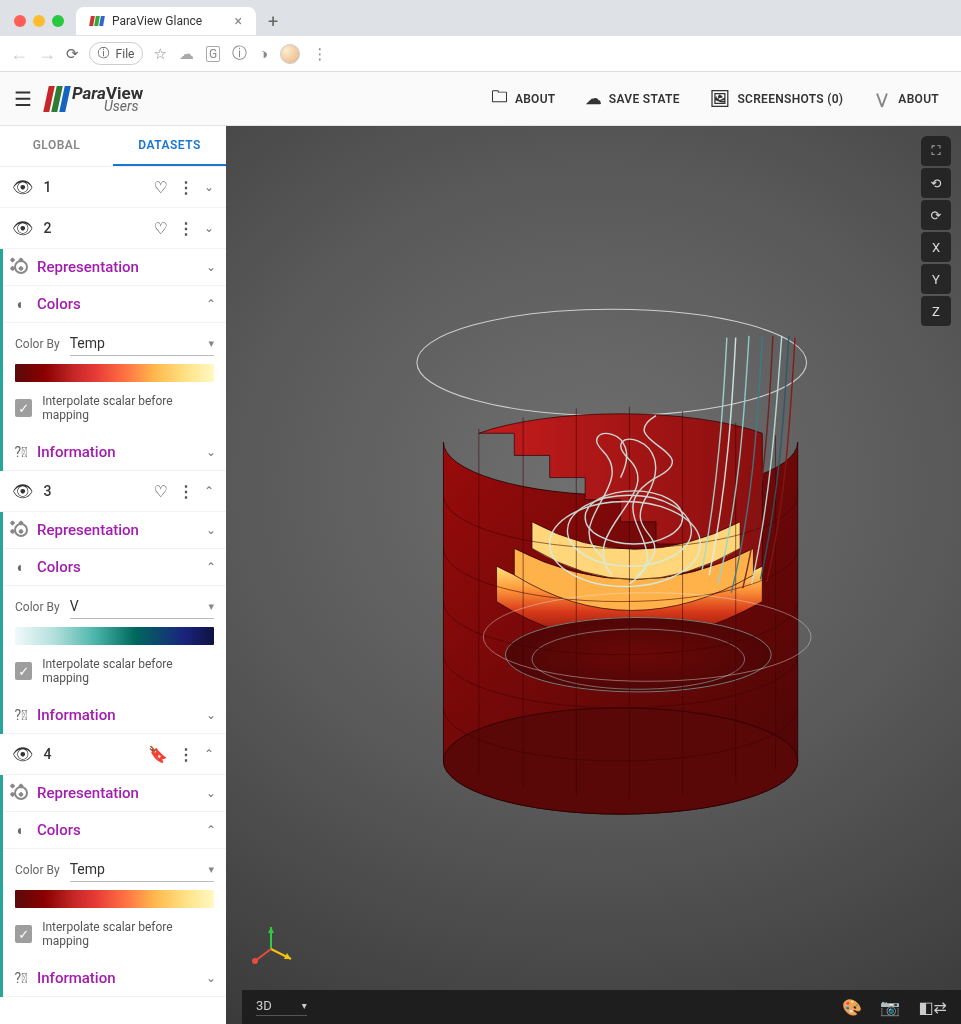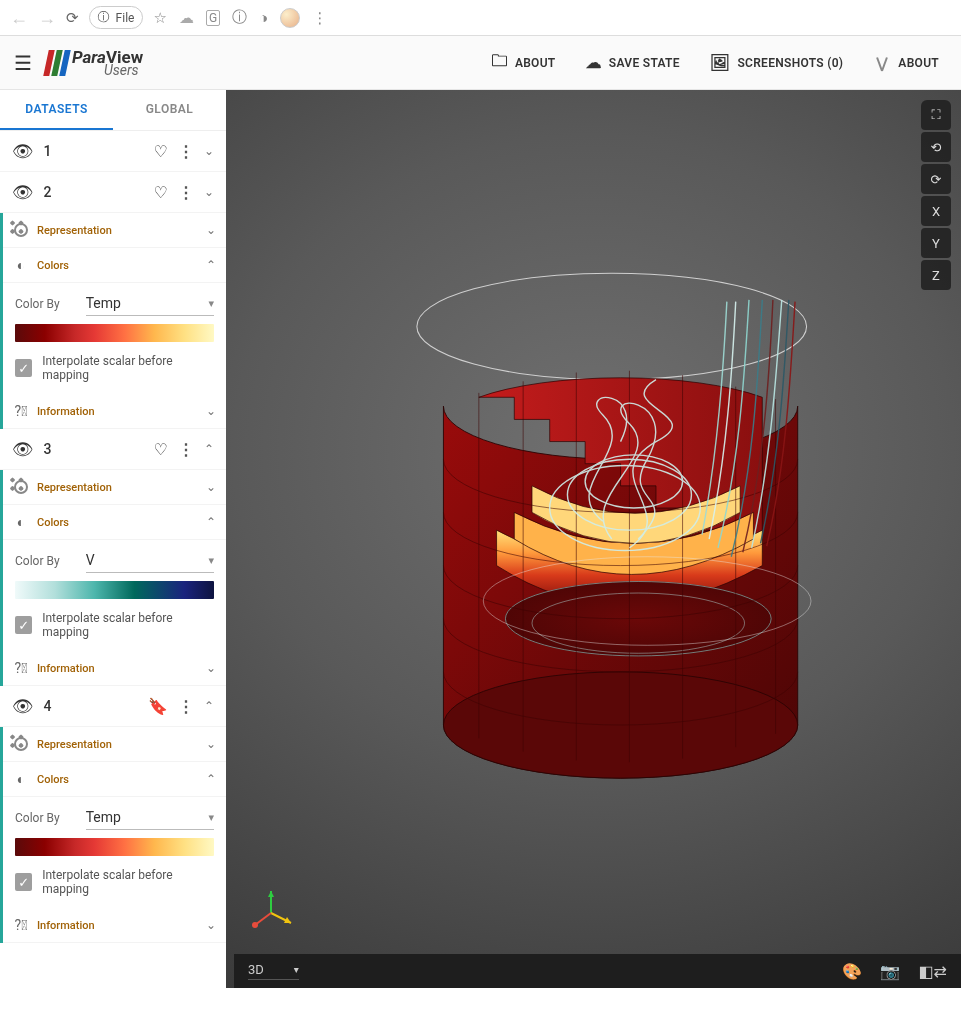--- a/index.html
+++ b/index.html
@@ -62,53 +62,66 @@
 .kebab { font-size:16px; color:#555; font-weight:bold;}
 .chev { font-size:12px; color:#777;}
 
 .panel { border-left: 3px solid transparent; }
 .panel.teal { border-left-color: #26a69a; }
 .section-head { display:flex; align-items:center; padding: 9px 10px; gap:8px; border-bottom:1px solid #f3f3f3; background:#fff;}
 .section-head .ico { width:16px; height:16px; display:inline-flex; align-items:center; justify-content:center; color:#666; font-size:14px;}
 .rep-ico { position:relative; width:14px; height:14px; }
 .rep-ico::before { content:''; position:absolute; inset:0; border:2px solid #888; border-radius:50%;}
 .rep-ico::after { content:''; position:absolute; top:-2px; left:5px; width:4px; height:4px; background:#888; border-radius:1px; transform:rotate(45deg); box-shadow: 6px 6px 0 #888, -6px 6px 0 #888, 0 12px 0 #888;}
-.section-title { flex:1; font-size:11px; font-weight:500; color:#a16207;}
+.section-title { flex:1; font-size:15px; font-weight:500; color:#a21caf;}
 
 .section-body { padding: 8px 12px 12px; }
-.colorby-row { display:flex; align-items:center; gap:26px; margin-bottom:6px;}
+.colorby-row { display:flex; align-items:center; gap:10px; margin-bottom:6px;}
 .colorby-label { font-size:12px; color:#666;}
 .colorby-sel { flex:1; display:flex; align-items:center; border-bottom:1px solid #bbb; padding: 4px 0; font-size:14px; color:#333;}
 .colorby-sel .val { flex:1; }
 .gradient { height:18px; border-radius:1px; margin: 8px 0;}
 .grad-temp { background: linear-gradient(90deg, #5a0a0a 0%, #8b0000 15%, #c62828 30%, #e53935 40%, #ff7043 55%, #ffb74d 70%, #ffe082 85%, #fff9c4 100%);}
 .grad-v { background: linear-gradient(90deg, #f0fafa 0%, #b2dfdb 20%, #4db6ac 40%, #00695c 60%, #1a237e 85%, #0d1340 100%);}
 .check-row { display:flex; align-items:center; gap:10px; font-size:12px; color:#555; padding-top:4px;}
 .check { width:18px; height:18px; background:#9e9e9e; display:inline-flex; align-items:center; justify-content:center; color:#fff; font-size:13px; border-radius:2px;}
 
 
 .viewport { flex:1; position:relative; background: radial-gradient(ellipse 140% 100% at 50% 40%, #707070 0%, #595959 35%, #3a3a3a 70%, #222 100%); overflow:hidden;}
 .view-tools { position:absolute; top:10px; right:10px; display:flex; flex-direction:column; gap:2px;}
 .vtool { width:30px; height:30px; background:rgba(30,30,30,0.85); color:#ddd; display:flex; align-items:center; justify-content:center; font-size:13px; border-radius:4px;}
 .vtool.first { border-radius: 6px 6px 4px 4px;}
 .axis-widget { position:absolute; left:20px; bottom:50px; width:50px; height:50px;}
 .axis-widget svg { overflow:visible;}
-.bottom-bar { position:absolute; left:8px; right:0; bottom:0; height:34px; background:#1e1e1e; display:flex; align-items:center; padding: 0 14px; color:#ccc; font-size:13px;}
+.bottom-bar { position:absolute; left:16px; right:0; bottom:0; height:34px; background:#1e1e1e; display:flex; align-items:center; padding: 0 14px; color:#ccc; font-size:13px;}
 .view-sel { display:flex; align-items:center; gap:30px; border-bottom:1px solid #555; padding-bottom:2px;}
 .bottom-spacer{flex:1;}
 .bottom-icons { display:flex; gap:18px; font-size:16px; color:#ccc;}
 
 
 .render { position:absolute; inset:0; display:flex; align-items:center; justify-content:center;}
 .render svg { width: 560px; height: 620px; }
 </style>
 </head>
 <body>
 
 <div class="browser-chrome">
+  <div class="tab-bar">
+    <div class="traffic-lights">
+      <div class="traffic-light tl-red"></div>
+      <div class="traffic-light tl-yellow"></div>
+      <div class="traffic-light tl-green"></div>
+    </div>
+    <div class="tab">
+      <span class="tab-favicon"></span>
+      <span>ParaView Glance</span>
+      <span class="tab-close">×</span>
+    </div>
+    <div class="new-tab">+</div>
+  </div>
   <div class="addr-bar">
     <span class="nav-arrow dis">←</span>
     <span class="nav-arrow dis">→</span>
     <span class="reload">⟳</span>
     <span class="file-chip">
       <span>ⓘ</span>
       <span>File</span>
     </span>
     <div class="addr-icons">
       <span>☆</span>
@@ -150,22 +163,22 @@
   </div>
   <div class="header-btn">
     <span class="about-ico"></span>
     <span>ABOUT</span>
   </div>
 </div>
 
 <div class="main">
   <div class="sidebar">
     <div class="tabs">
+      <div class="tab-item">GLOBAL</div>
       <div class="tab-item active">DATASETS</div>
-      <div class="tab-item">GLOBAL</div>
     </div>
 
     <div class="ds-row">
       <span class="eye">👁</span>
       <span class="ds-label">1</span>
       <span class="bookmark">♡</span>
       <span class="kebab">⋮</span>
       <span class="chev">⌄</span>
     </div>
 

